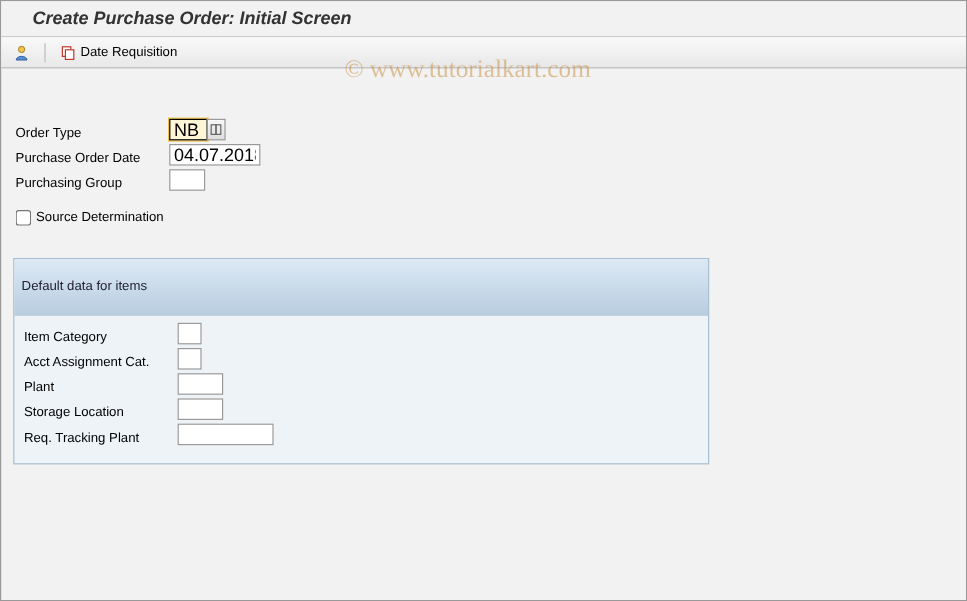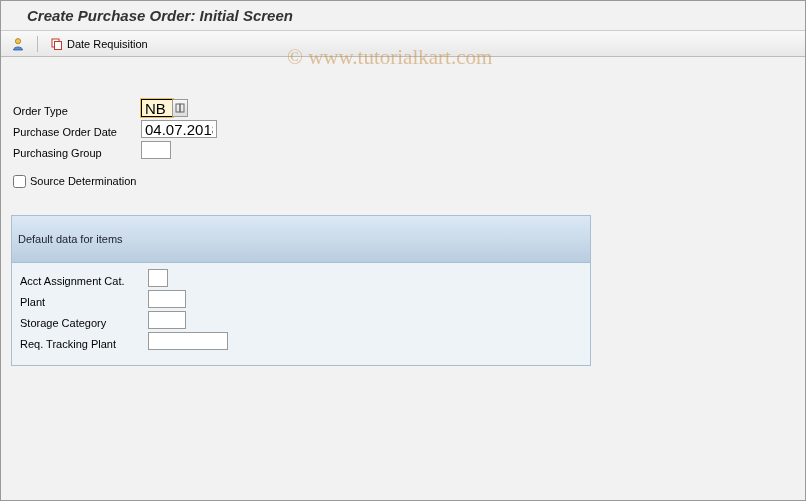--- a/index.html
+++ b/index.html
@@ -176,29 +176,33 @@
 
   <div class="checkbox-row">
     <input type="checkbox" style="">
     <span>Source Determination</span>
   </div>
 
   <div class="group">
     <div class="group-header">Default data for items</div>
     <div class="group-body">
       <div class="row">
+        <span class="lbl">Item Category</span>
+        <input class="inp" style="width: 20px;" value="">
+      </div>
+      <div class="row">
         <span class="lbl">Acct Assignment Cat.</span>
         <input class="inp" style="width: 20px;" value="">
       </div>
       <div class="row">
         <span class="lbl">Plant</span>
         <input class="inp" style="width: 38px;" value="">
       </div>
       <div class="row">
-        <span class="lbl">Storage Category</span>
+        <span class="lbl">Storage Location</span>
         <input class="inp" style="width: 38px;" value="">
       </div>
       <div class="row">
         <span class="lbl">Req. Tracking Plant</span>
         <input class="inp" style="width: 80px;" value="">
       </div>
     </div>
   </div>
 
 </div>

